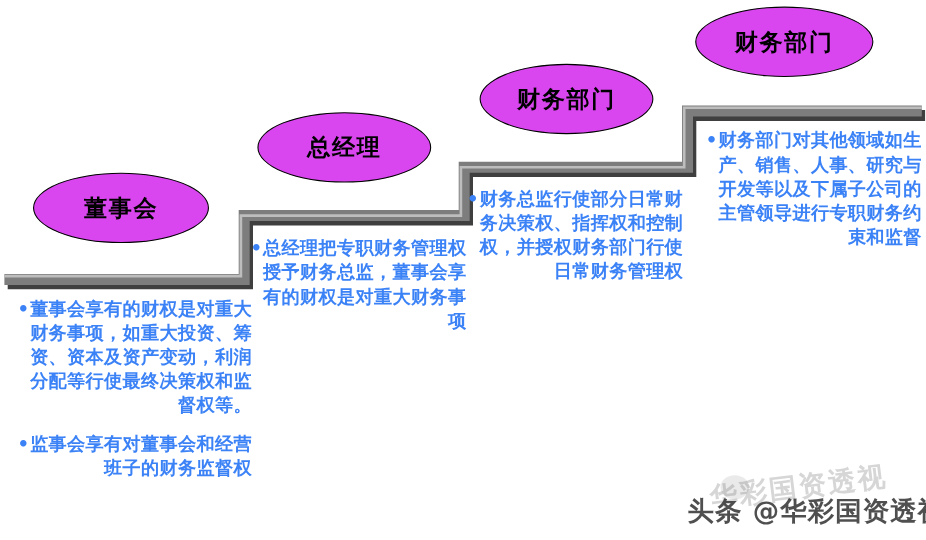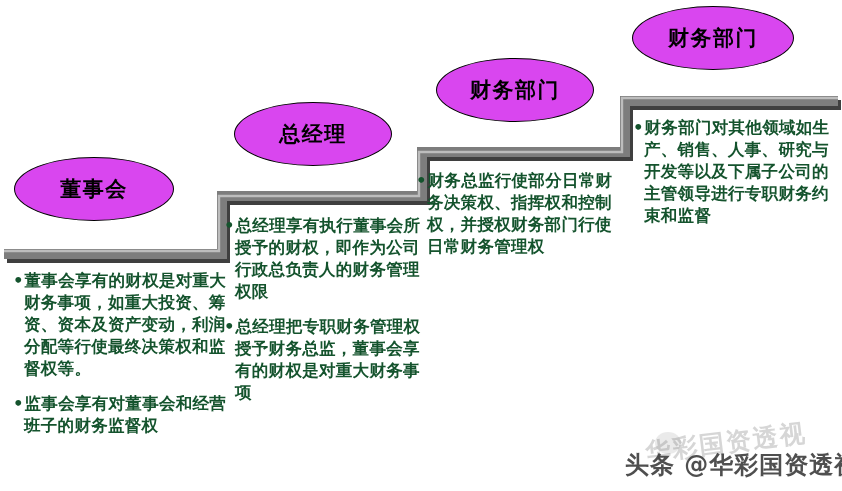--- a/index.html
+++ b/index.html
@@ -37,26 +37,27 @@
     font-size: 21px;
     font-weight: bold;
     color: #000000;
     letter-spacing: 1.5px;
     line-height: 1;
     white-space: nowrap;
   }
   
   .col {
     position: absolute;
-    color: #14532d;
+    color: #3b82f6;
     font-size: 16.5px;
     font-weight: bold;
     line-height: 1.33;
     letter-spacing: 0.3px;
     box-sizing: border-box;
+    text-align: right;
   }
   .bullet-para {
     margin: 0 0 13px 0;
     text-indent: -11px;
     padding-left: 11px;
     white-space: pre-wrap;
   }
   .bullet-para:last-child { margin-bottom: 0; }
   .bullet-dot { letter-spacing: 1px; }
 
@@ -99,21 +100,21 @@
 
   <svg id="stairs" viewBox="0 0 842 491" xmlns="http://www.w3.org/2000/svg">
 
     <polyline points="838,101 625,101 625,152 422,152 422,196 222,196 222,254 4,254" fill="none" stroke="#3f3f3f" stroke-width="10" stroke-linejoin="miter" stroke-linecap="butt" transform="translate(3,4)"></polyline>
 
     <polyline points="838,101 625,101 625,152 422,152 422,196 222,196 222,254 4,254" fill="none" stroke="#7d7d7d" stroke-width="10" stroke-linejoin="miter" stroke-linecap="butt"></polyline>
 
     <polyline points="838,98 622,98 622,152 419,152 419,196 219,196 219,251 4,251" fill="none" stroke="#bdbdbd" stroke-width="2.4" stroke-linejoin="miter" stroke-linecap="butt"></polyline>
   </svg>
 
-  <div class="node" style="left:14px; top:157px; width:160px; height:64px;">
+  <div class="node" style="left:30px; top:157px; width:160px; height:64px;">
     <span class="node-label">董事会</span>
   </div>
 
   <div class="node" style="left:234px; top:102px; width:158px; height:64px;">
     <span class="node-label">总经理</span>
   </div>
 
   <div class="node" style="left:436px; top:58px; width:158px; height:64px;">
     <span class="node-label">财务部门</span>
   </div>
@@ -121,21 +122,20 @@
   <div class="node" style="left:632px; top:6px; width:162px; height:64px;">
     <span class="node-label">财务部门</span>
   </div>
 
   <div class="col" style="left:13px; top:270px; width:216px;">
     <p class="bullet-para"><span class="bullet-dot">•</span><span>董事会享有的财权是对重大财务事项，如重大投资、筹资、资本及资产变动，利润分配等行使最终决策权和监督权等。</span></p>
     <p class="bullet-para"><span class="bullet-dot">•</span><span>监事会享有对董事会和经营班子的财务监督权</span></p>
   </div>
 
   <div class="col" style="left:224px; top:215px; width:200px;">
-    <p class="bullet-para"><span class="bullet-dot">•</span><span>总经理享有执行董事会所授予的财权，即作为公司行政总负责人的财务管理权限</span></p>
     <p class="bullet-para"><span class="bullet-dot">•</span><span>总经理把专职财务管理权授予财务总监，董事会享有的财权是对重大财务事项</span></p>
   </div>
 
   <div class="col" style="left:416px; top:170px; width:205px;">
     <p class="bullet-para"><span class="bullet-dot">•</span><span>财务总监行使部分日常财务决策权、指挥权和控制权，并授权财务部门行使日常财务管理权</span></p>
   </div>
 
   <div class="col" style="left:633px; top:117px; width:205px;">
     <p class="bullet-para"><span class="bullet-dot">•</span><span>财务部门对其他领域如生产、销售、人事、研究与开发等以及下属子公司的主管领导进行专职财务约束和监督</span></p>
   </div>

